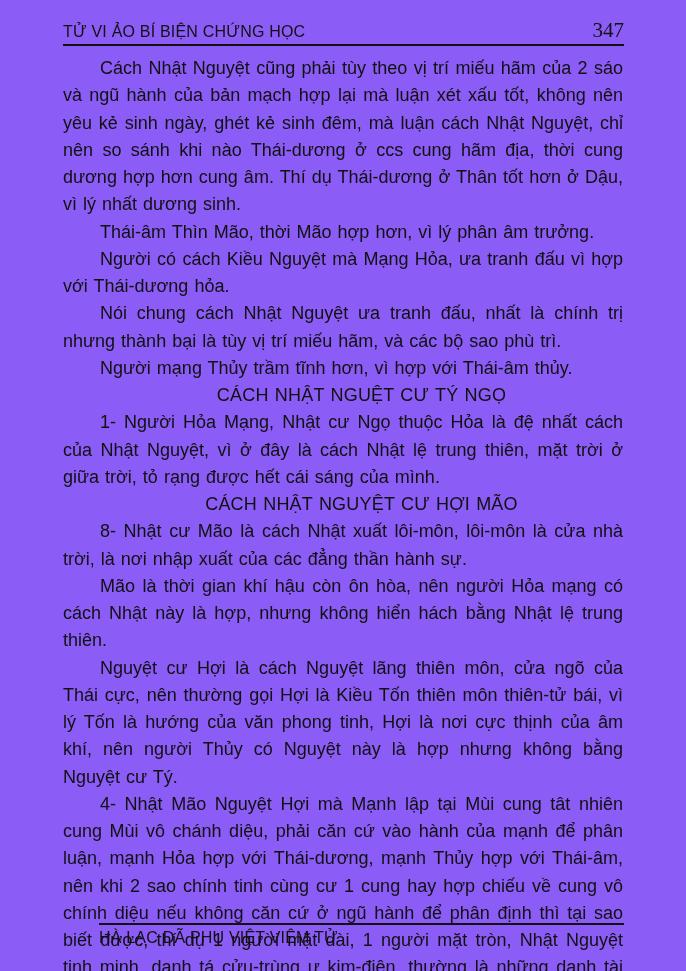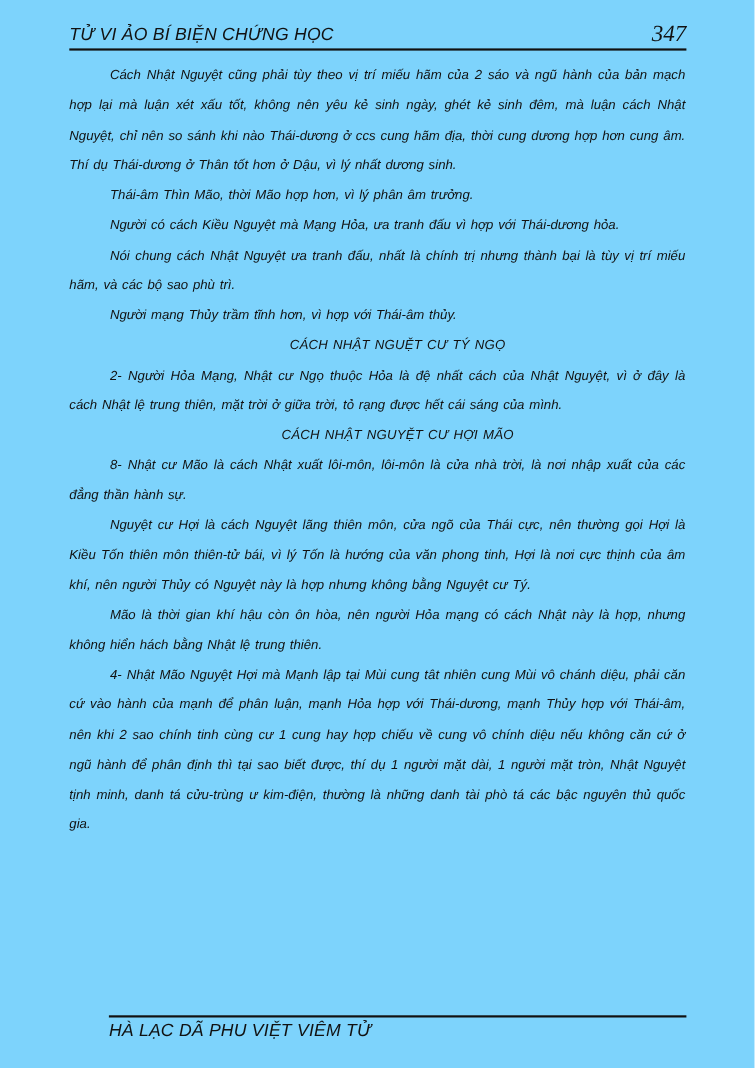--- a/index.html
+++ b/index.html
@@ -4,26 +4,25 @@
 <style>
   html, body {
     margin: 0;
     padding: 0;
     background: #ffffff;
   }
   .page {
     position: relative;
     width: 686px;
     height: 971px;
-    background: #7dd3fc;
+    background: #8b5cf6;
     color: #111111;
     font-family: "Liberation Sans", "DejaVu Sans", sans-serif;
     overflow: hidden;
     box-sizing: border-box;
-    font-style: italic;
   }
   .running-header {
     position: absolute;
     top: 20px;
     left: 63px;
     right: 62px;
     display: flex;
     justify-content: space-between;
     align-items: flex-end;
     border-bottom: 2px solid #111111;
@@ -41,21 +40,21 @@
     white-space: nowrap;
   }
   .body-text {
     position: absolute;
     top: 55px;
     left: 63px;
     width: 560px;
   }
   .body-text p {
     margin: 0;
-    font-size: 12px;
+    font-size: 18px;
     line-height: 27.25px;
     text-indent: 37px;
     text-align: justify;
     word-spacing: 1px;
   }
   .body-text p.section-heading {
     text-align: center;
     letter-spacing: 0.2px;
   }
   .page-footer {
@@ -83,25 +82,25 @@
     <span class="page-number">347</span>
   </div>
 
   <div class="body-text">
     <p>Cách Nhật Nguyệt cũng phải tùy theo vị trí miếu hãm của 2 sáo và ngũ hành của bản mạch hợp lại mà luận xét xấu tốt, không nên yêu kẻ sinh ngày, ghét kẻ sinh đêm, mà luận cách Nhật Nguyệt, chỉ nên so sánh khi nào Thái-dương ở ccs cung hãm địa, thời cung dương hợp hơn cung âm. Thí dụ Thái-dương ở Thân tốt hơn ở Dậu, vì lý nhất dương sinh.</p>
     <p>Thái-âm Thìn Mão, thời Mão hợp hơn, vì lý phân âm trưởng.</p>
     <p>Người có cách Kiều Nguyệt mà Mạng Hỏa, ưa tranh đấu vì hợp với Thái-dương hỏa.</p>
     <p>Nói chung cách Nhật Nguyệt ưa tranh đấu, nhất là chính trị nhưng thành bại là tùy vị trí miếu hãm, và các bộ sao phù trì.</p>
     <p>Người mạng Thủy trầm tĩnh hơn, vì hợp với Thái-âm thủy.</p>
     <p class="section-heading">CÁCH NHẬT NGUỆT CƯ TÝ NGỌ</p>
-    <p>2- Người Hỏa Mạng, Nhật cư Ngọ thuộc Hỏa là đệ nhất cách của Nhật Nguyệt, vì ở đây là cách Nhật lệ trung thiên, mặt trời ở giữa trời, tỏ rạng được hết cái sáng của mình.</p>
+    <p>1- Người Hỏa Mạng, Nhật cư Ngọ thuộc Hỏa là đệ nhất cách của Nhật Nguyệt, vì ở đây là cách Nhật lệ trung thiên, mặt trời ở giữa trời, tỏ rạng được hết cái sáng của mình.</p>
     <p class="section-heading">CÁCH NHẬT NGUYỆT CƯ HỢI MÃO</p>
     <p>8- Nhật cư Mão là cách Nhật xuất lôi-môn, lôi-môn là cửa nhà trời, là nơi nhập xuất của các đẳng thần hành sự.</p>
+    <p>Mão là thời gian khí hậu còn ôn hòa, nên người Hỏa mạng có cách Nhật này là hợp, nhưng không hiển hách bằng Nhật lệ trung thiên.</p>
     <p>Nguyệt cư Hợi là cách Nguyệt lãng thiên môn, cửa ngõ của Thái cực, nên thường gọi Hợi là Kiều Tốn thiên môn thiên-tử bái, vì lý Tốn là hướng của văn phong tinh, Hợi là nơi cực thịnh của âm khí, nên người Thủy có Nguyệt này là hợp nhưng không bằng Nguyệt cư Tý.</p>
-    <p>Mão là thời gian khí hậu còn ôn hòa, nên người Hỏa mạng có cách Nhật này là hợp, nhưng không hiển hách bằng Nhật lệ trung thiên.</p>
     <p>4- Nhật Mão Nguyệt Hợi mà Mạnh lập tại Mùi cung tât nhiên cung Mùi vô chánh diệu, phải căn cứ vào hành của mạnh để phân luận, mạnh Hỏa hợp với Thái-dương, mạnh Thủy hợp với Thái-âm, nên khi 2 sao chính tinh cùng cư 1 cung hay hợp chiếu về cung vô chính diệu nếu không căn cứ ở ngũ hành để phân định thì tại sao biết được, thí dụ 1 người mặt dài, 1 người mặt tròn, Nhật Nguyệt tịnh minh, danh tá cửu-trùng ư kim-điện, thường là những danh tài phò tá các bậc nguyên thủ quốc gia.</p>
   </div>
 
   <div class="page-footer">
     <span class="author-line">HÀ LẠC DÃ PHU VIỆT VIÊM TỬ</span>
   </div>
 
 </div>
 
 </body></html>

